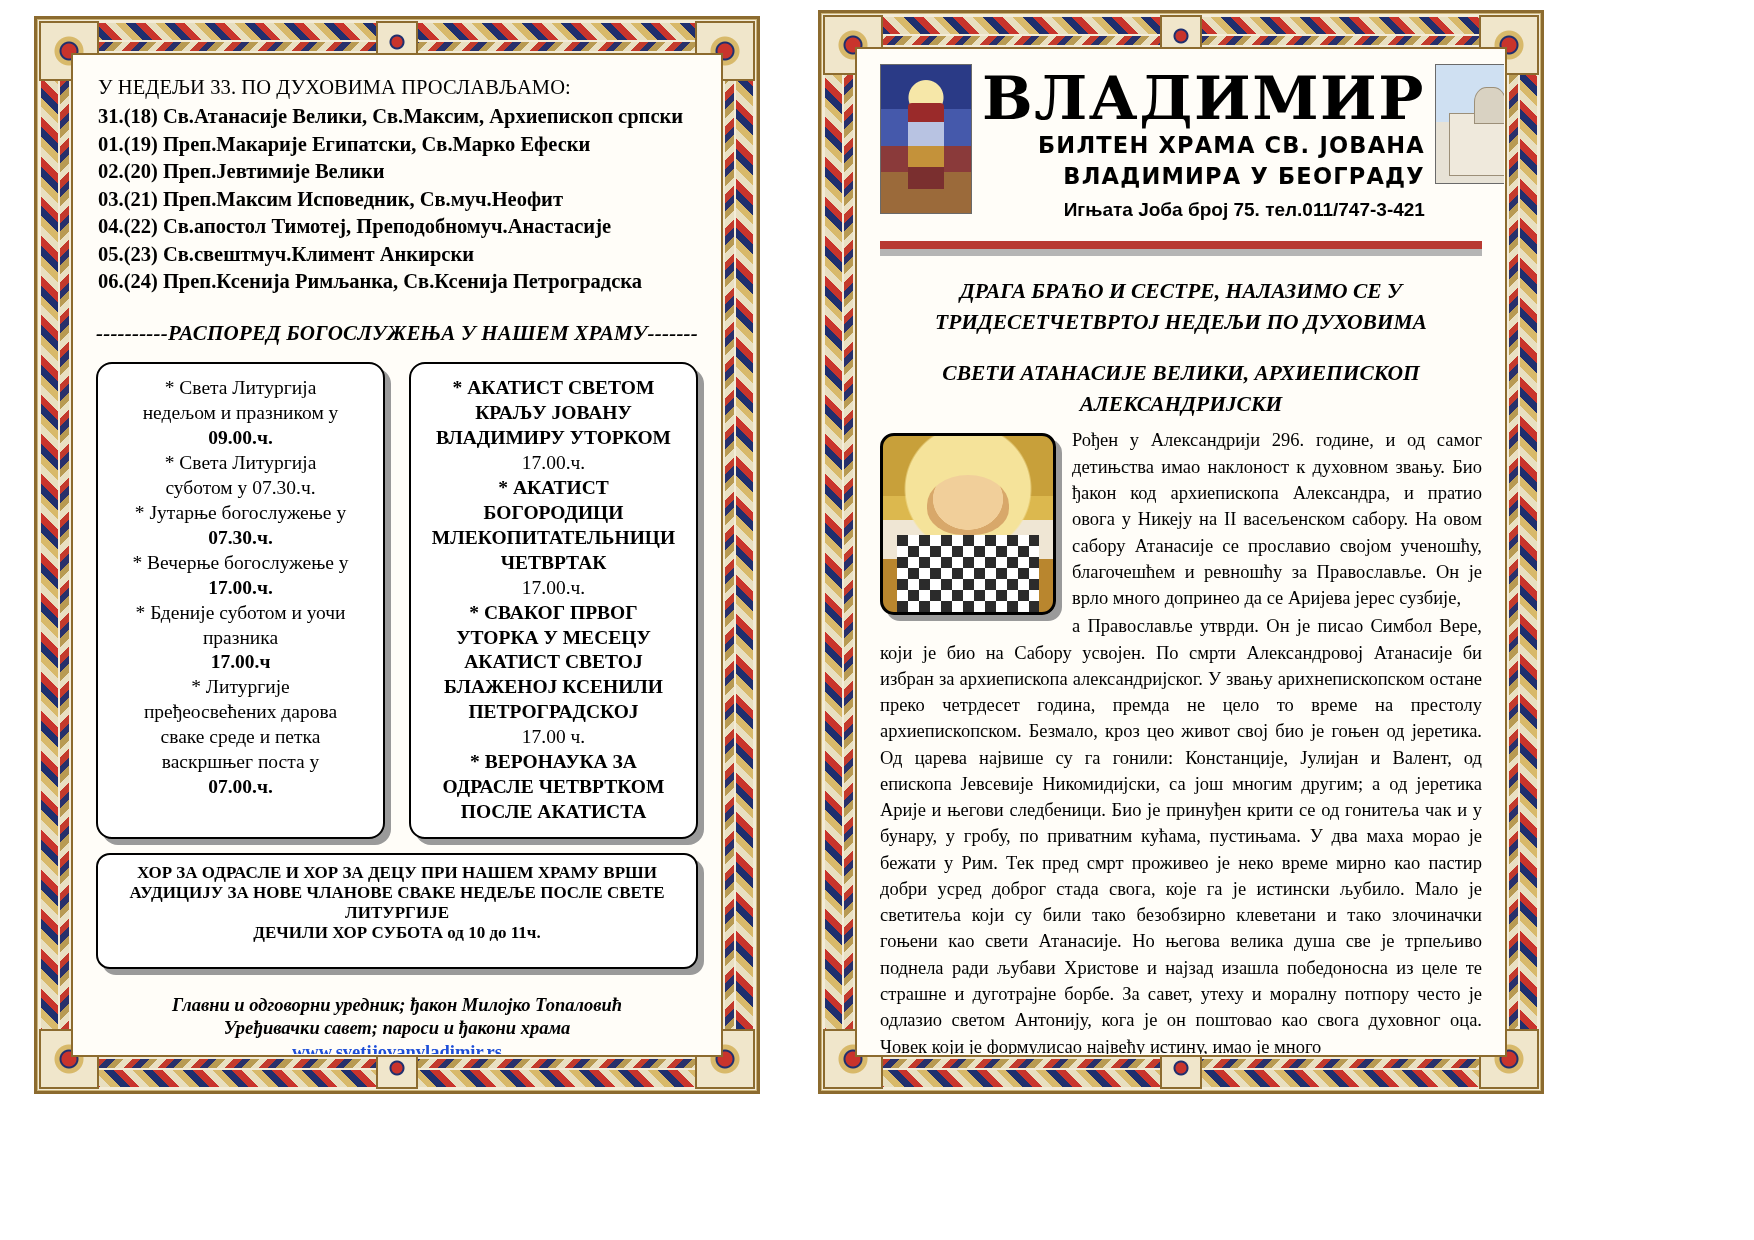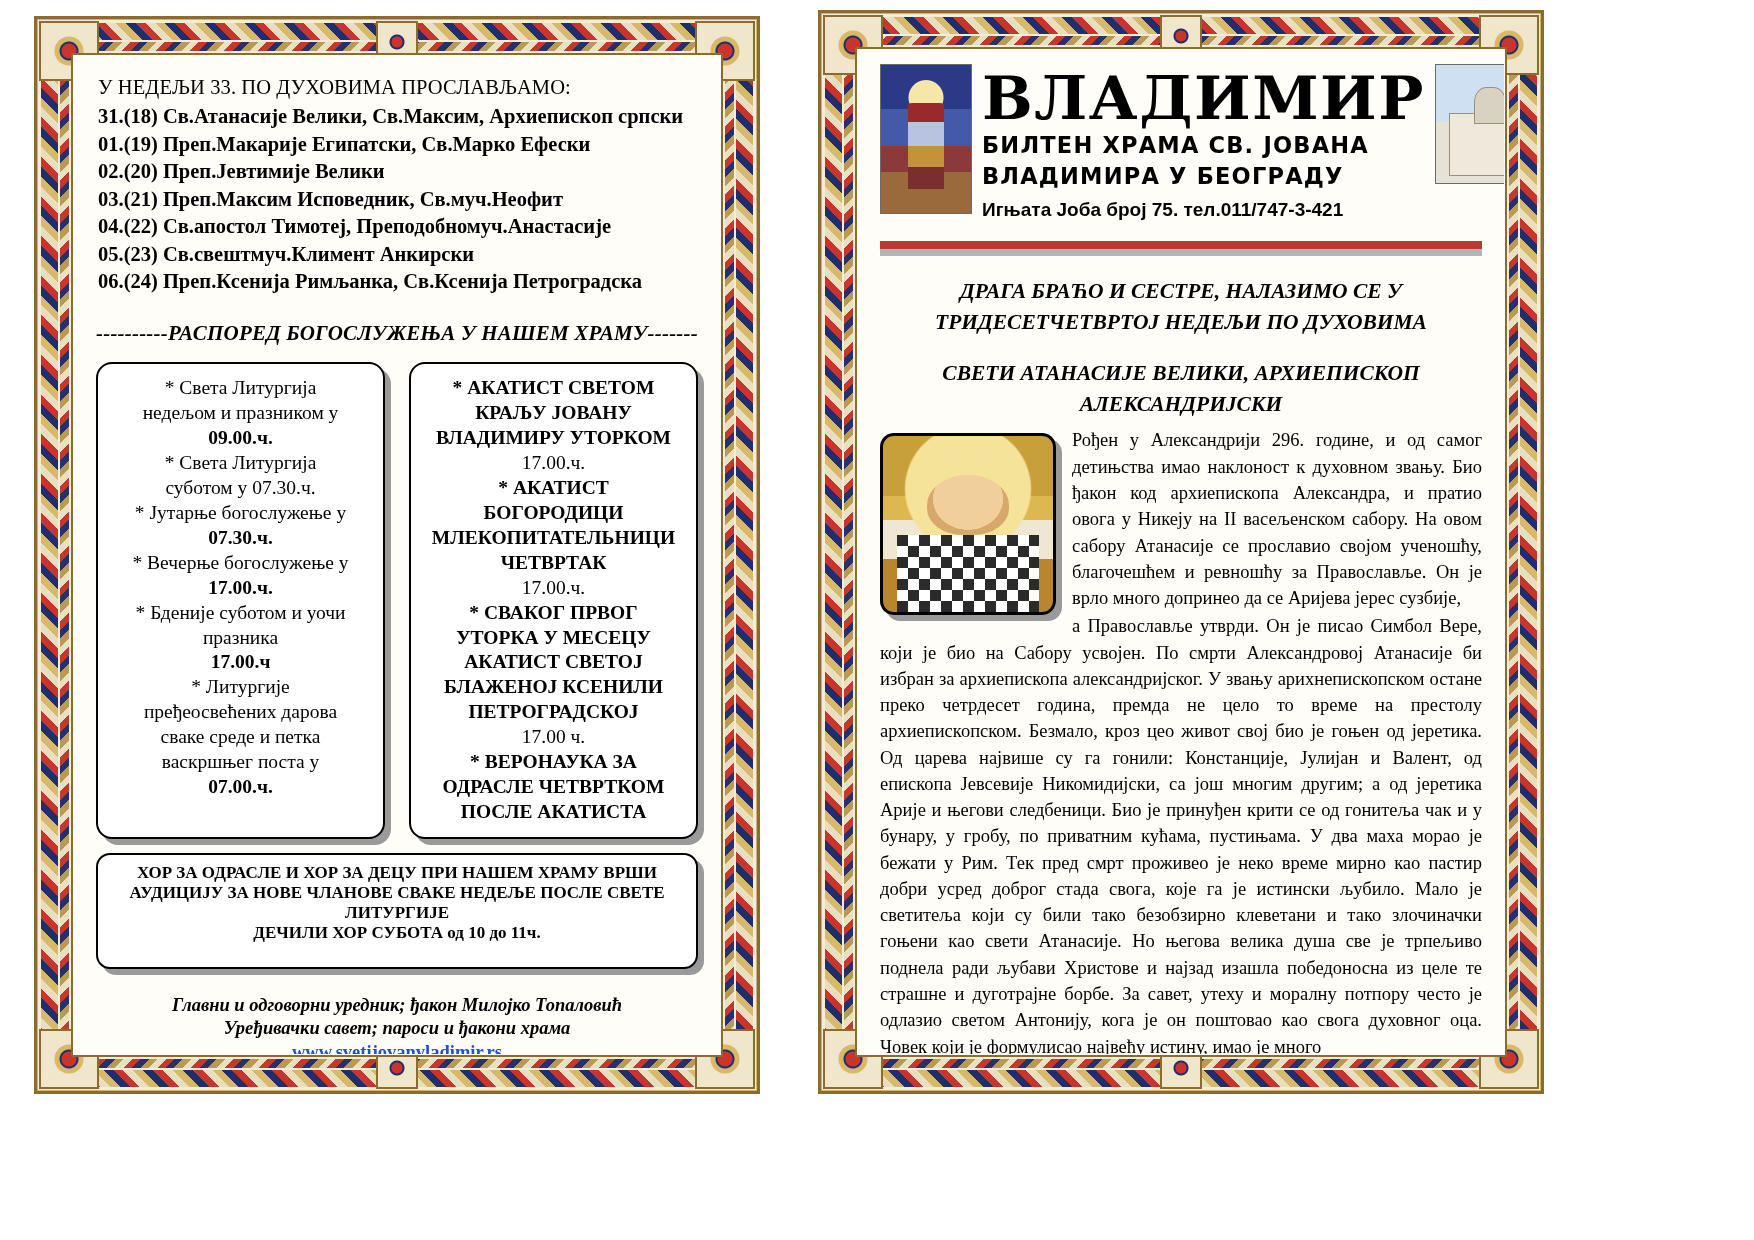--- a/index.html
+++ b/index.html
@@ -87,21 +87,21 @@
   
   .lead-line {
     font-size: 20.5px; color:#000; margin: 6px 0 6px 2px; letter-spacing:.1px;
   }
   .saint-line {
     font-weight: bold; font-size: 20.5px; color:#000;
     margin: 0 0 4.5px 2px; white-space: nowrap;
   }
   .schedule-title {
     font-style: italic; font-weight: bold; font-size: 21px;
-    margin: 28px 0 16px 0; letter-spacing:.2px;
+    text-align: center; margin: 28px 0 16px 0; letter-spacing:.2px;
   }
 
   .sched-row { display:flex; gap: 24px; align-items: stretch; }
   .sbox {
     position: relative;
     flex: 1 1 0;
     border: 2.5px solid #000;
     border-radius: 16px;
     background:#fff;
     box-shadow: 6px 6px 0 0 #9a9a9a;
@@ -141,21 +141,21 @@
       radial-gradient(circle at 50% 22%, #f6e7a8 0 17px, rgba(0,0,0,0) 18px),
       linear-gradient(#2a3a86 0 30%, #4559ab 30% 55%, #8a3a3a 55% 72%, #9b6a3a 72% 100%),
       #3a4a96;
       position: relative;
   }
   .icon-vlad::after{
     content:""; position:absolute; left:30%; top:26%; width:40%; height:58%;
     background: linear-gradient(#9a2a2a 0 22%, #b8c3e2 22% 50%, #c4923a 50% 75%, #7a2f2f 75% 100%);
     border-radius: 4px 4px 0 0;
   }
-  .mast-center { flex: 1 1 auto; text-align:left; }
+  .mast-center { flex: 1 1 auto; text-align:right; }
   .mast-title {
     font-family: "DejaVu Serif", serif;
     font-weight: bold; font-size: 60px; line-height: .95;
     letter-spacing: 1.5px; margin: 6px 0 0 0;
   }
   .mast-sub {
     font-family: "DejaVu Sans", sans-serif;
     font-weight: bold; font-size: 22.5px; line-height: 1.12;
     letter-spacing: 1.2px; margin: 6px 0 0 0;
   }

